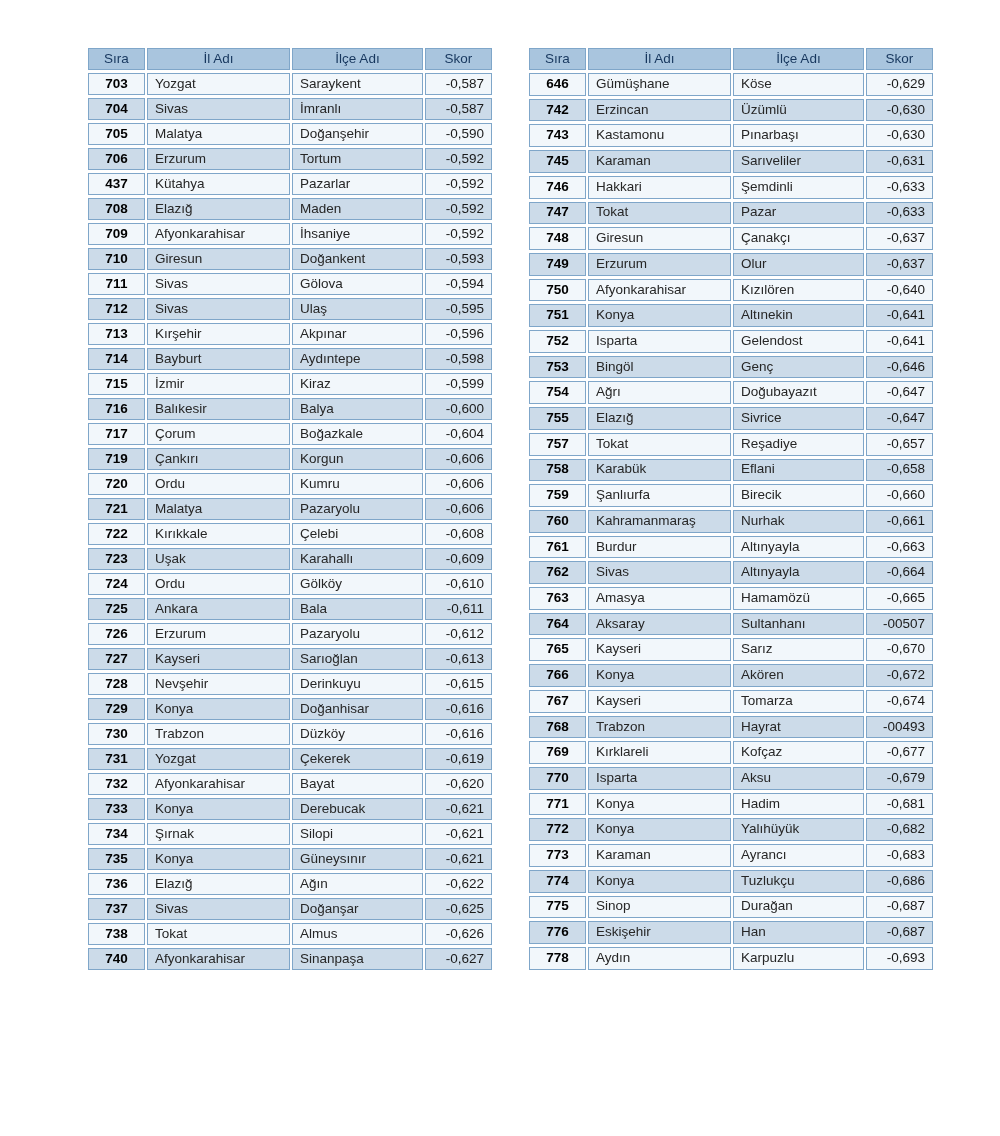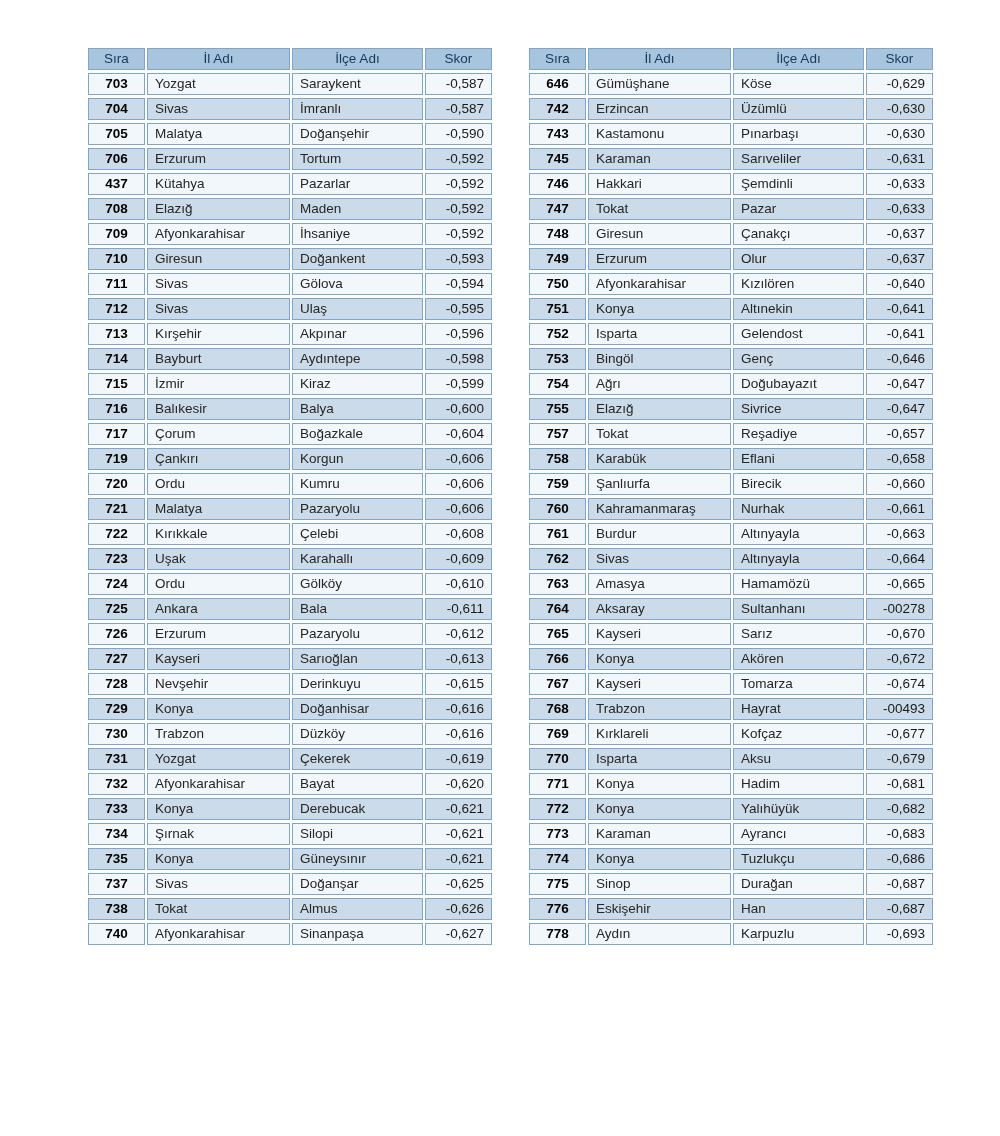--- a/index.html
+++ b/index.html
@@ -277,20 +277,26 @@
             <td class="col-ilce">Silopi</td>
             <td class="col-skor">-0,621</td>
           </tr>
           <tr>
             <td class="col-sira">735</td>
             <td class="col-il">Konya</td>
             <td class="col-ilce">Güneysınır</td>
             <td class="col-skor">-0,621</td>
           </tr>
           <tr>
+            <td class="col-sira">736</td>
+            <td class="col-il">Elazığ</td>
+            <td class="col-ilce">Ağın</td>
+            <td class="col-skor">-0,622</td>
+          </tr>
+          <tr>
             <td class="col-sira">737</td>
             <td class="col-il">Sivas</td>
             <td class="col-ilce">Doğanşar</td>
             <td class="col-skor">-0,625</td>
           </tr>
           <tr>
             <td class="col-sira">738</td>
             <td class="col-il">Tokat</td>
             <td class="col-ilce">Almus</td>
             <td class="col-skor">-0,626</td>
@@ -443,21 +449,21 @@
           <tr>
             <td class="col-sira">763</td>
             <td class="col-il">Amasya</td>
             <td class="col-ilce">Hamamözü</td>
             <td class="col-skor">-0,665</td>
           </tr>
           <tr>
             <td class="col-sira">764</td>
             <td class="col-il">Aksaray</td>
             <td class="col-ilce">Sultanhanı</td>
-            <td class="col-skor">-00278</td>
+            <td class="col-skor">-00507</td>
           </tr>
           <tr>
             <td class="col-sira">765</td>
             <td class="col-il">Kayseri</td>
             <td class="col-ilce">Sarız</td>
             <td class="col-skor">-0,670</td>
           </tr>
           <tr>
             <td class="col-sira">766</td>
             <td class="col-il">Konya</td>

